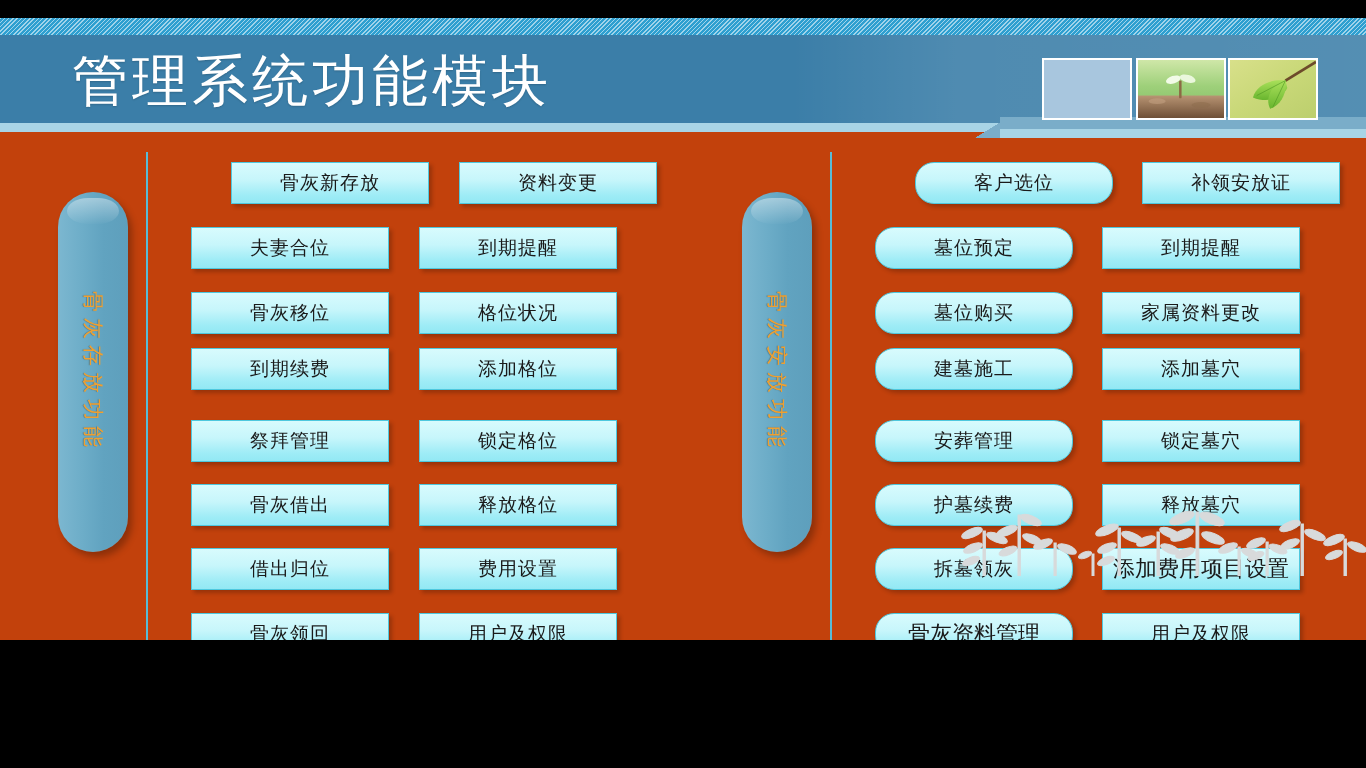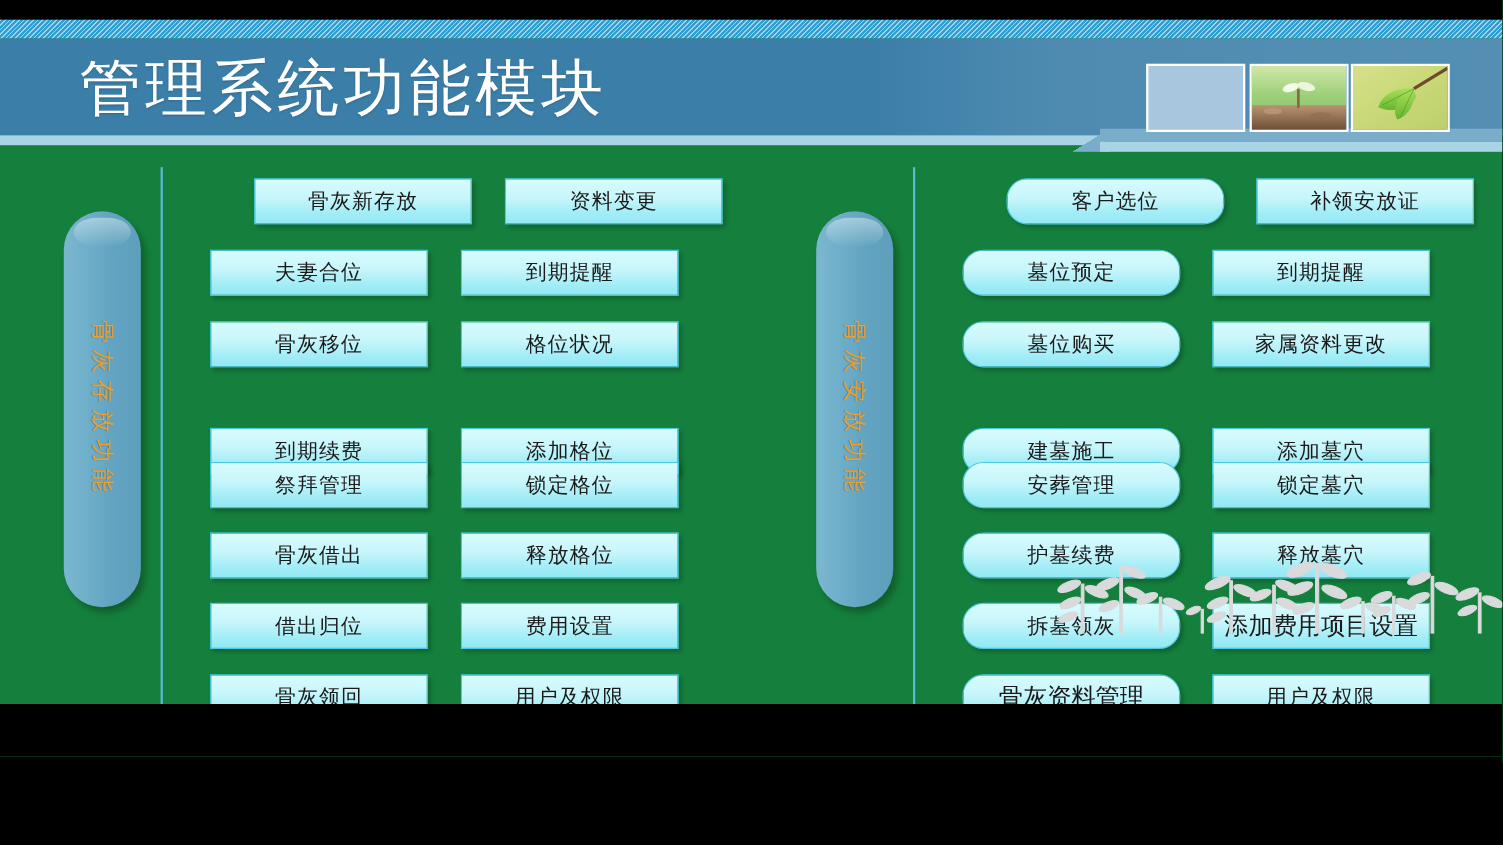--- a/index.html
+++ b/index.html
@@ -5,21 +5,21 @@
 <style>
   html, body {
     margin: 0;
     padding: 0;
     background: #000;
   }
   #slide {
     position: relative;
     width: 1366px;
     height: 688px;
-    background: #15803d;
+    background: #c2410c;
     overflow: hidden;
     font-family: "Liberation Sans", "DejaVu Sans", sans-serif;
   }
 
   
   .letterbox-top {
     position: absolute;
     left: 0; top: 0;
     width: 1366px; height: 18px;
     background: #000000;
@@ -182,21 +182,21 @@
   .btn.narrow-text { font-size: 22px; letter-spacing: 0px; }
 
   .col-l1 { left: 191px; }
   .col-l2 { left: 419px; }
   .col-r1 { left: 875px; border-radius: 19px; }
   .col-r2 { left: 1102px; }
 
   .row-0 { top: 162px; margin-left: 40px; }
   .row-1 { top: 227px; }
   .row-2 { top: 292px; }
-  .row-3 { top: 348px; margin-top: 41px; }
+  .row-3 { top: 348px; }
   .row-4 { top: 420px; }
   .row-5 { top: 484px; }
   .row-6 { top: 548px; }
   .row-7 { top: 613px; }
 
   
   .plants {
     position: absolute;
     right: 0;
     bottom: 112px;

